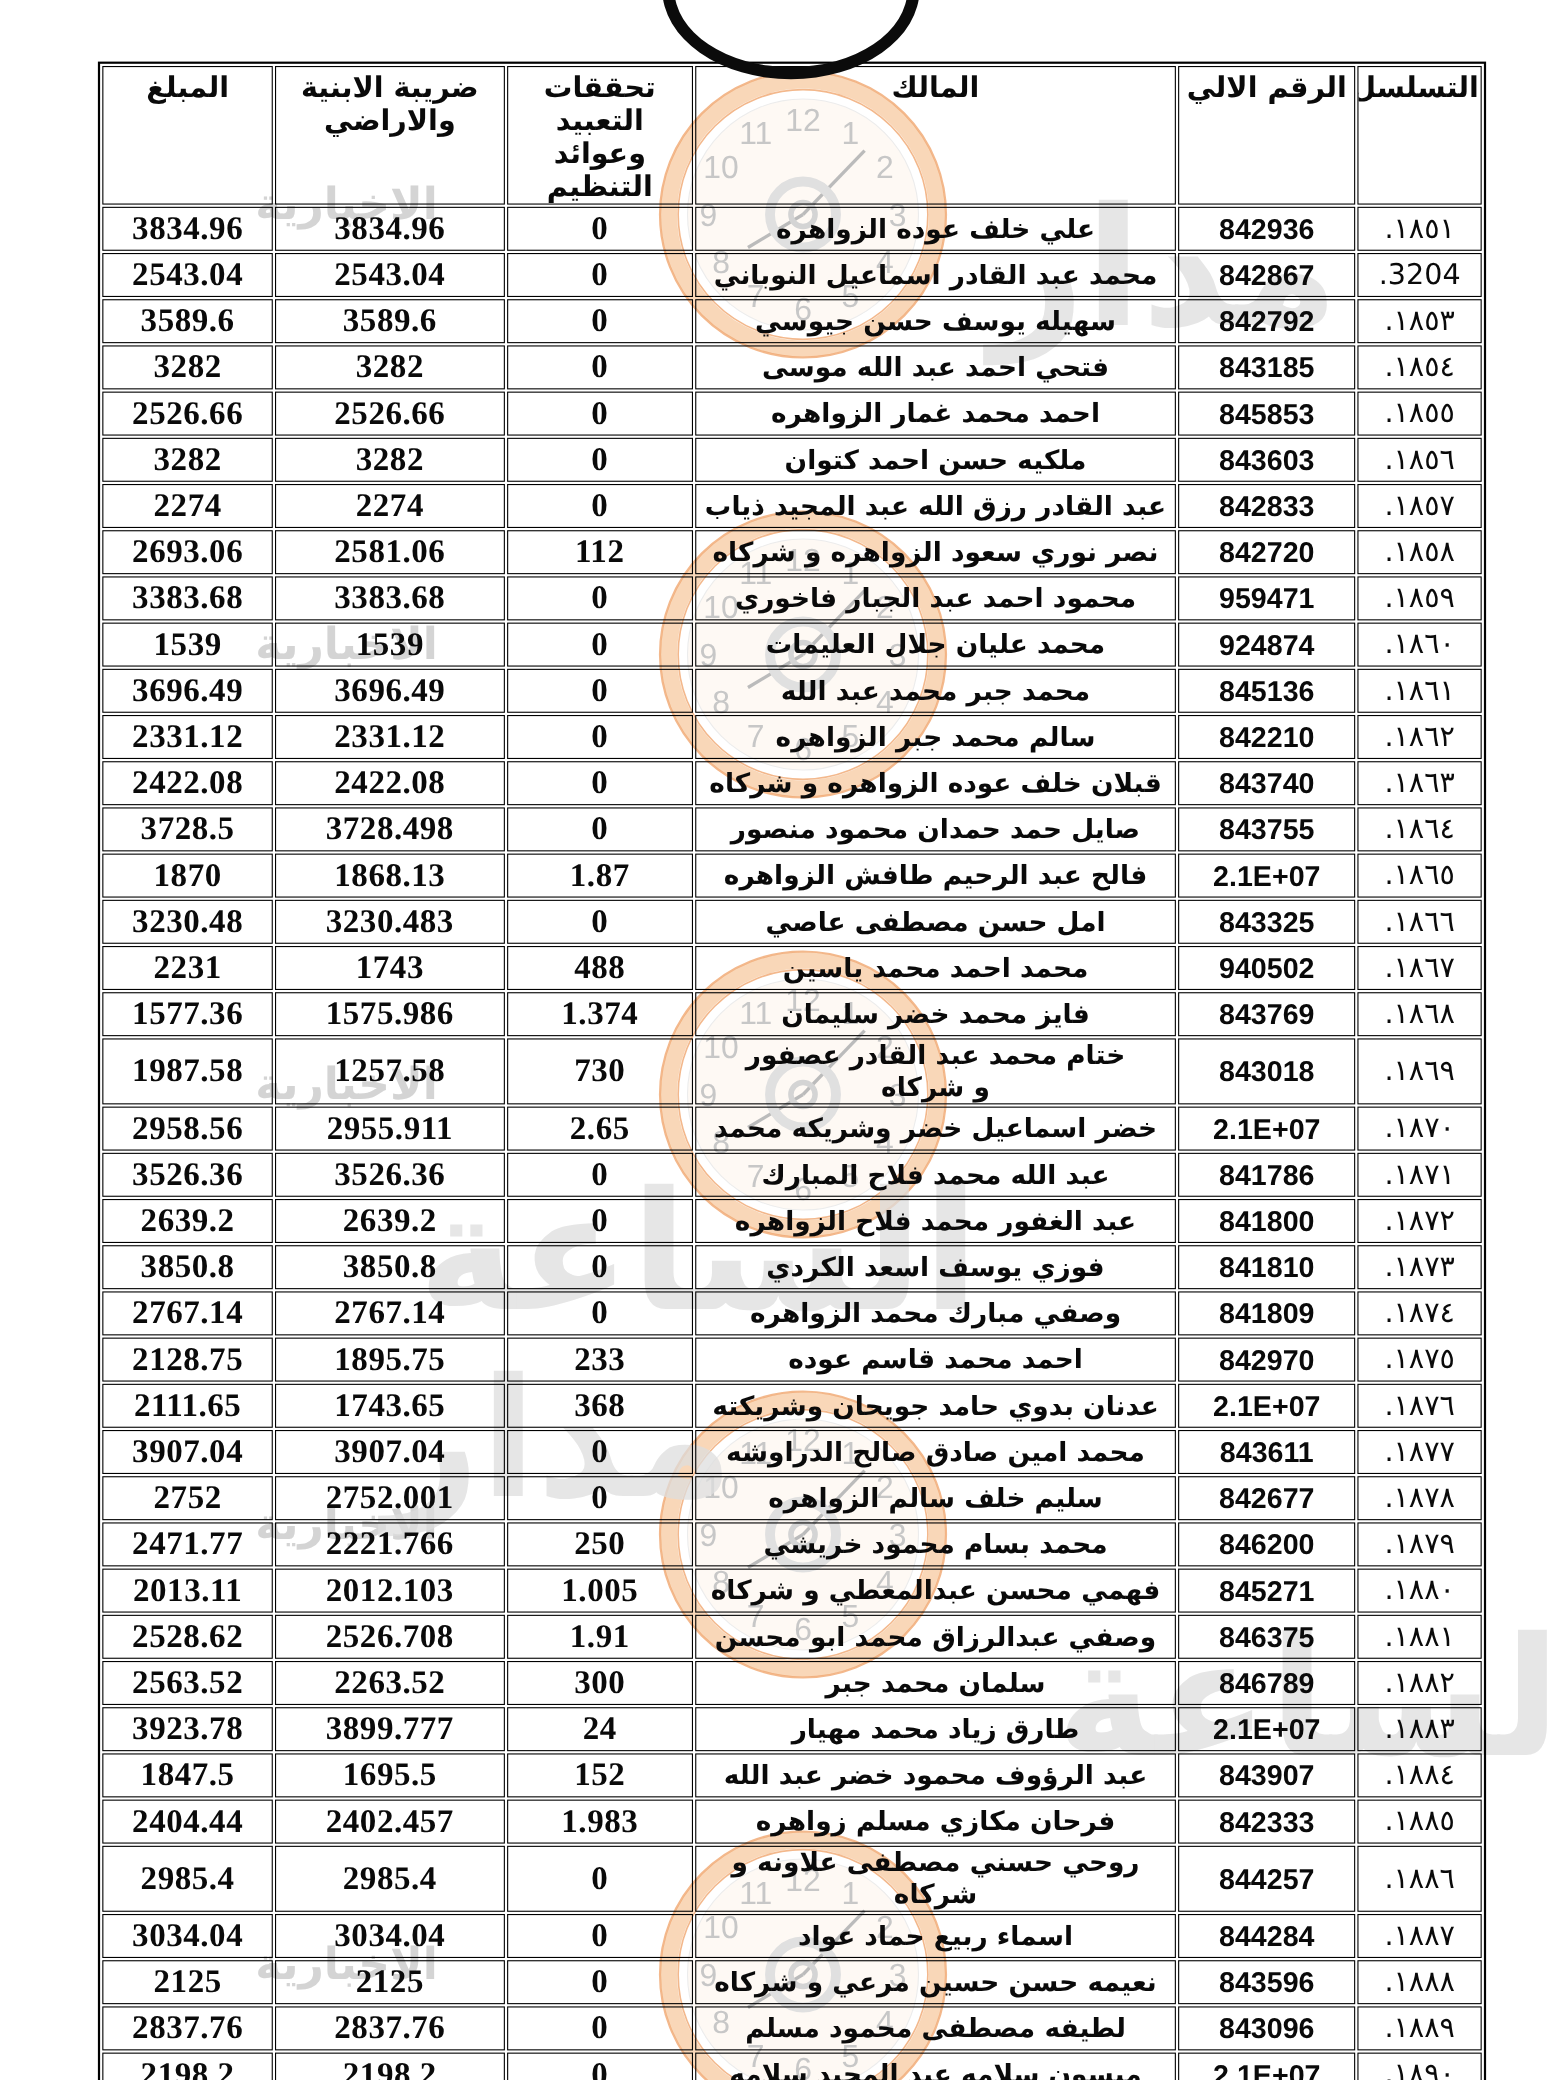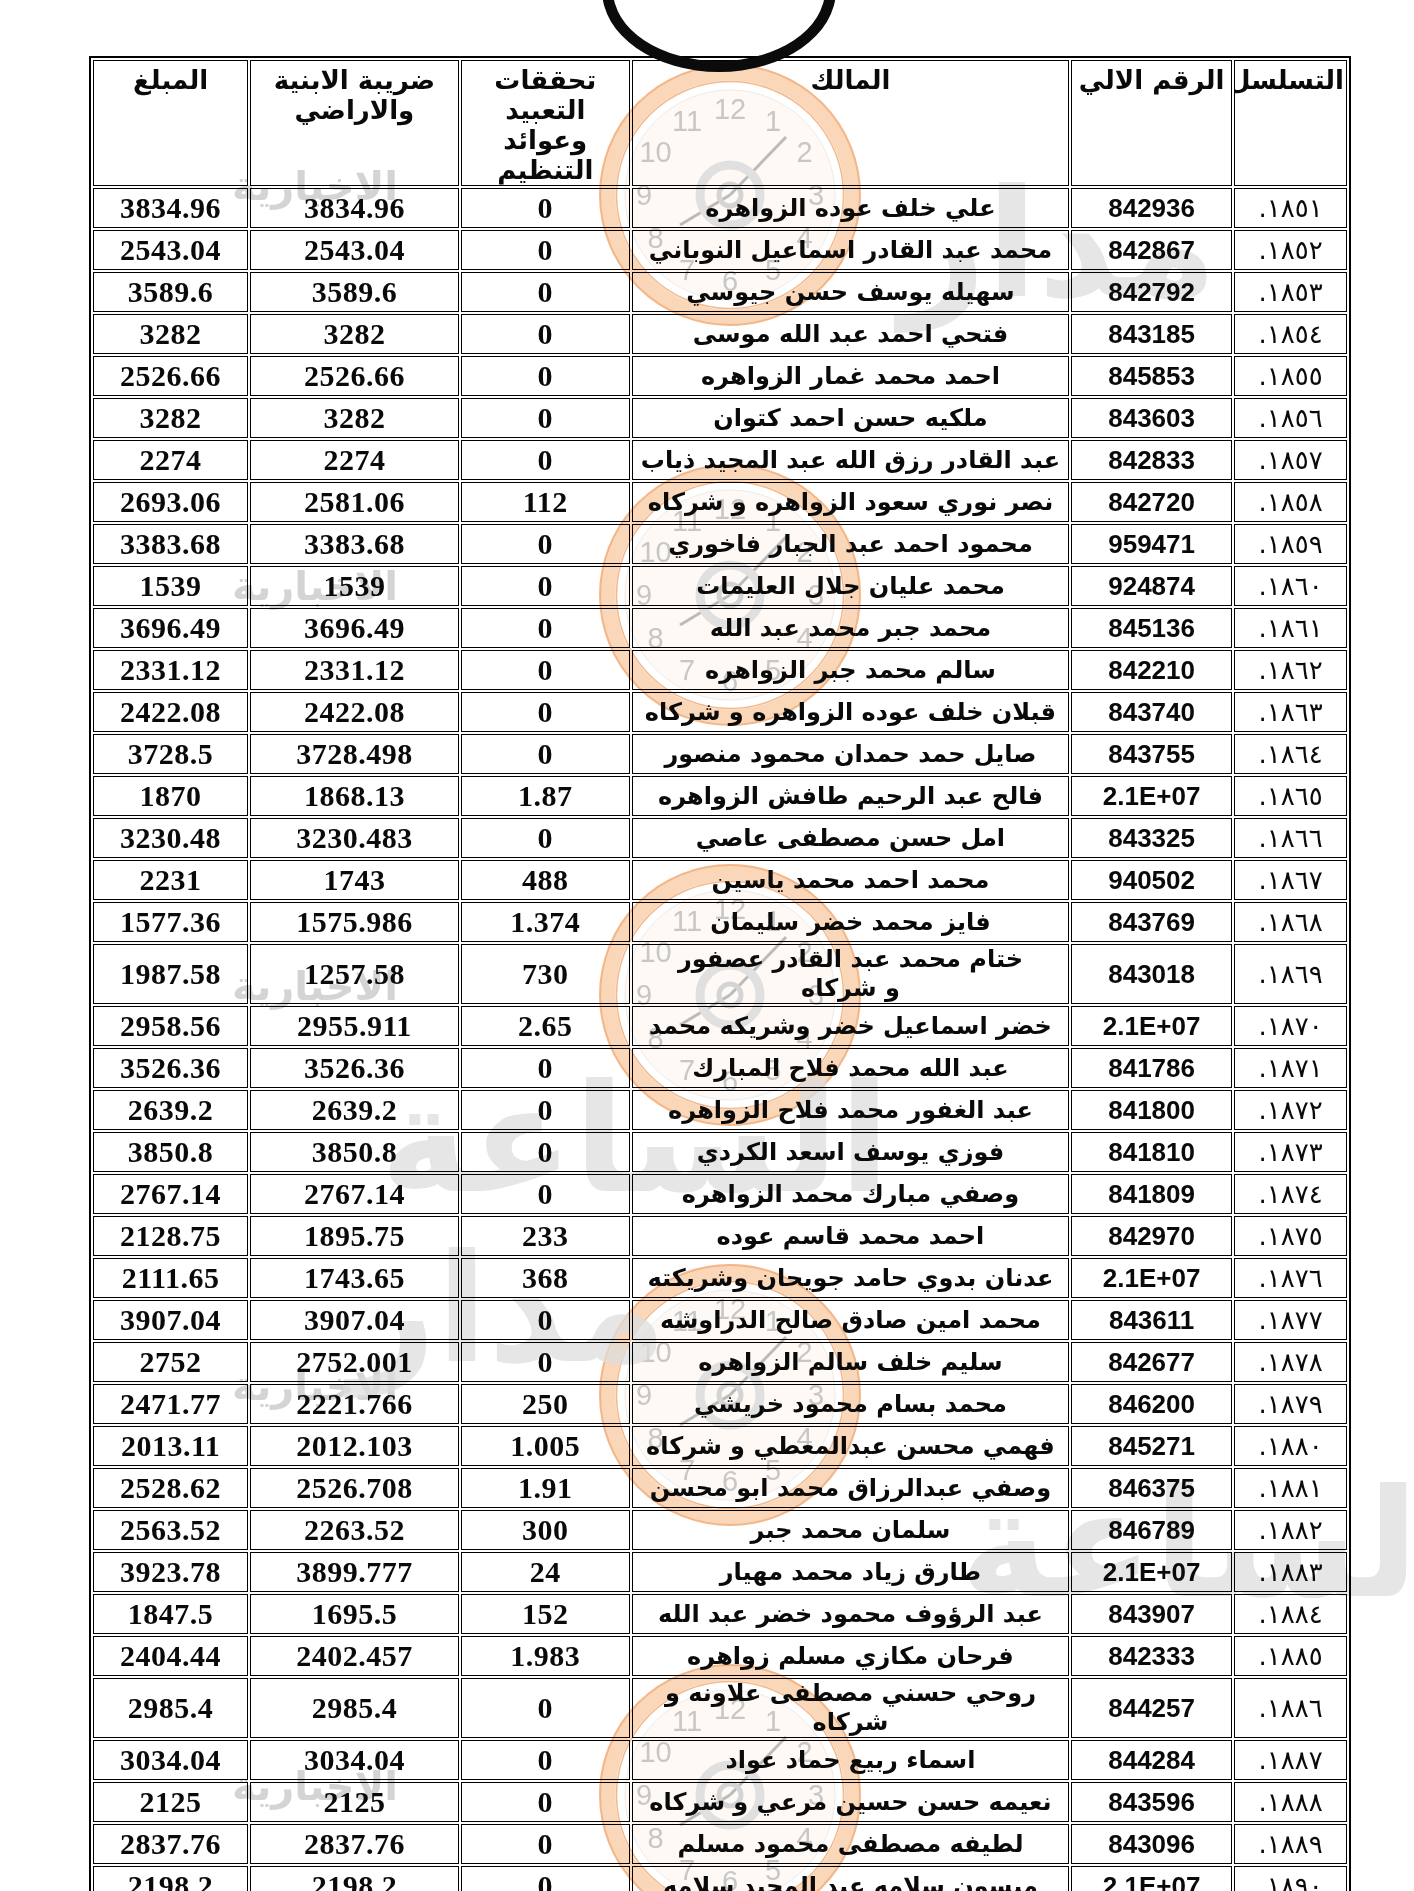--- a/index.html
+++ b/index.html
@@ -236,21 +236,21 @@
     <tr>
       <td class="c-serial">١٨٥١.</td>
       <td class="c-auto">842936</td>
       <td class="c-owner">علي خلف عوده الزواهره</td>
       <td class="c-num">0</td>
       <td class="c-num">3834.96</td>
       <td class="c-num">3834.96</td>
     </tr>
 
     <tr>
-      <td class="c-serial">١٨٥٢.</td>
+      <td class="c-serial">3204.</td>
       <td class="c-auto">842867</td>
       <td class="c-owner">محمد عبد القادر اسماعيل النوباني</td>
       <td class="c-num">0</td>
       <td class="c-num">2543.04</td>
       <td class="c-num">2543.04</td>
     </tr>
 
     <tr>
       <td class="c-serial">١٨٥٣.</td>
       <td class="c-auto">842792</td>

